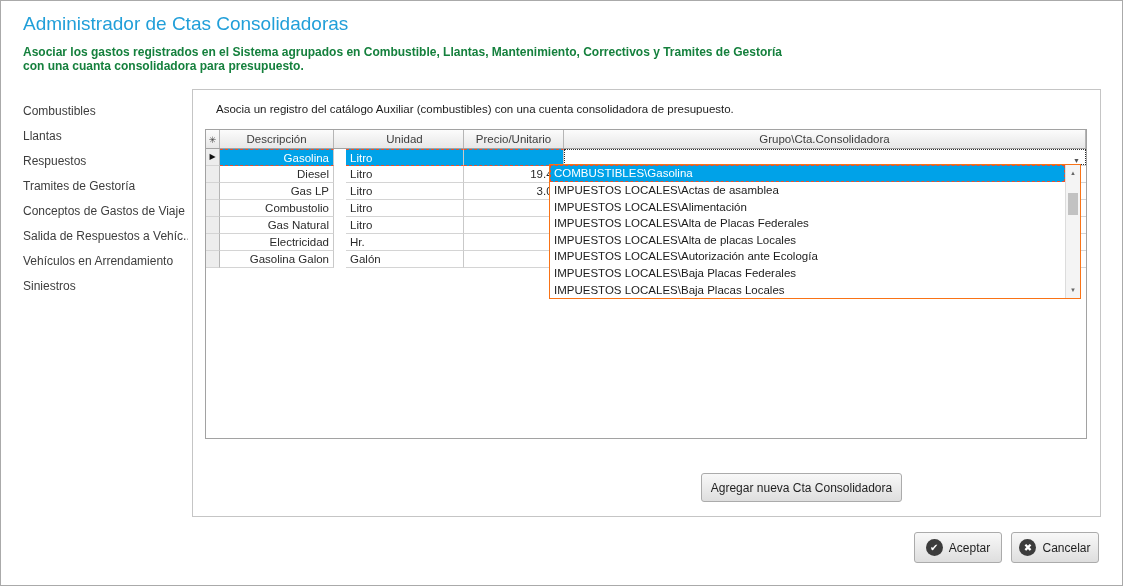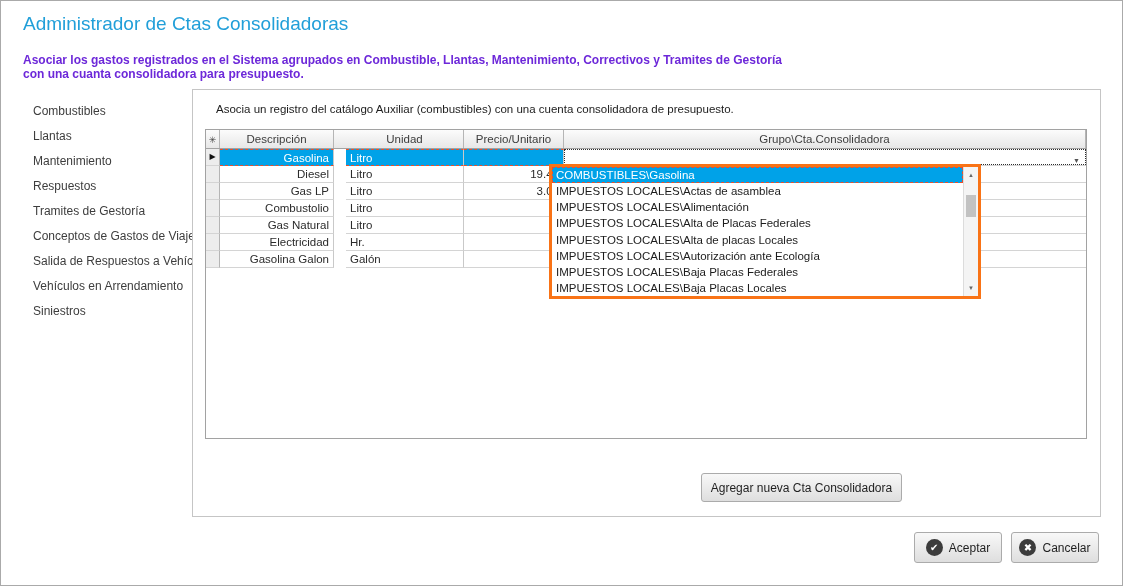--- a/index.html
+++ b/index.html
@@ -7,24 +7,24 @@
   body { font-family:"Liberation Sans","DejaVu Sans",sans-serif; }
   .window {
     position:relative; width:1123px; height:586px;
     background:#fff; border:1px solid #aaaaaa; overflow:hidden;
   }
   .page-title {
     position:absolute; left:22px; top:12px;
     font-size:19px; color:#219fd9; font-weight:400;
   }
   .subtitle {
-    position:absolute; left:22px; top:52px;
-    font-size:12px; font-weight:bold; color:#6d28d9; line-height:14px;
-  }
-  .sidebar { position:absolute; left:32px; top:103px; width:165px; }
+    position:absolute; left:22px; top:44px;
+    font-size:12px; font-weight:bold; color:#15803d; line-height:14px;
+  }
+  .sidebar { position:absolute; left:22px; top:103px; width:165px; }
   .side-item {
     height:25px; font-size:12px; color:#3d3d3d; cursor:pointer;
     white-space:nowrap; overflow:hidden;
   }
   .panel {
     position:absolute; left:191px; top:88px; width:909px; height:428px;
     border:1px solid #c5c5c5; background:#fff;
   }
   .instruction {
     position:absolute; left:23px; top:13px; font-size:11.5px; color:#1c1c1c;
@@ -69,22 +69,22 @@
   .combo {
     width:100%; height:100%; background:#fff;
     outline:1px dotted #2c2c2c; outline-offset:-1px;
     display:flex; align-items:center; padding:0 18px 0 4px; cursor:pointer;
   }
   .combo-arrow {
     position:absolute; right:6px; top:5px; font-size:7px; color:#555;
   }
   
   .dropdown {
-    position:absolute; left:548px; top:163px; width:432px; height:135px;
-    background:#fff; border:3px solid #f97316; display:flex; z-index:20;
+    position:absolute; left:548px; top:163px; width:532px; height:135px;
+    background:#fff; border:1px solid #f97316; display:flex; z-index:20;
     font-size:11.5px;
   }
   .dd-list { flex:1; display:flex; flex-direction:column; overflow:hidden; }
   .dd-item {
     flex:1; display:flex; align-items:center; padding:0 4px;
     color:#1c1c1c; white-space:nowrap; cursor:pointer;
   }
   .dd-item.selected {
     background:#00a2e8; color:#fff;
     outline:1px dashed #e8502d; outline-offset:-1px;
@@ -130,21 +130,20 @@
   <div class="page-title">Administrador de Ctas Consolidadoras</div>
 
   <div class="subtitle">
     <div>Asociar los gastos registrados en el Sistema agrupados en Combustible, Llantas, Mantenimiento, Correctivos y Tramites de Gestoría</div>
     <div>con una cuanta consolidadora para presupuesto.</div>
   </div>
 
   <div class="sidebar">
     <div class="side-item">Combustibles</div>
     <div class="side-item">Llantas</div>
-    <div class="side-item">Mantenimiento</div>
     <div class="side-item">Respuestos</div>
     <div class="side-item">Tramites de Gestoría</div>
     <div class="side-item">Conceptos de Gastos de Viaje</div>
     <div class="side-item">Salida de Respuestos a Vehíc...</div>
     <div class="side-item">Vehículos en Arrendamiento</div>
     <div class="side-item">Siniestros</div>
   </div>
 
   <div class="panel">
     <div class="instruction">Asocia un registro del catálogo Auxiliar (combustibles) con una cuenta consolidadora de presupuesto.</div>

